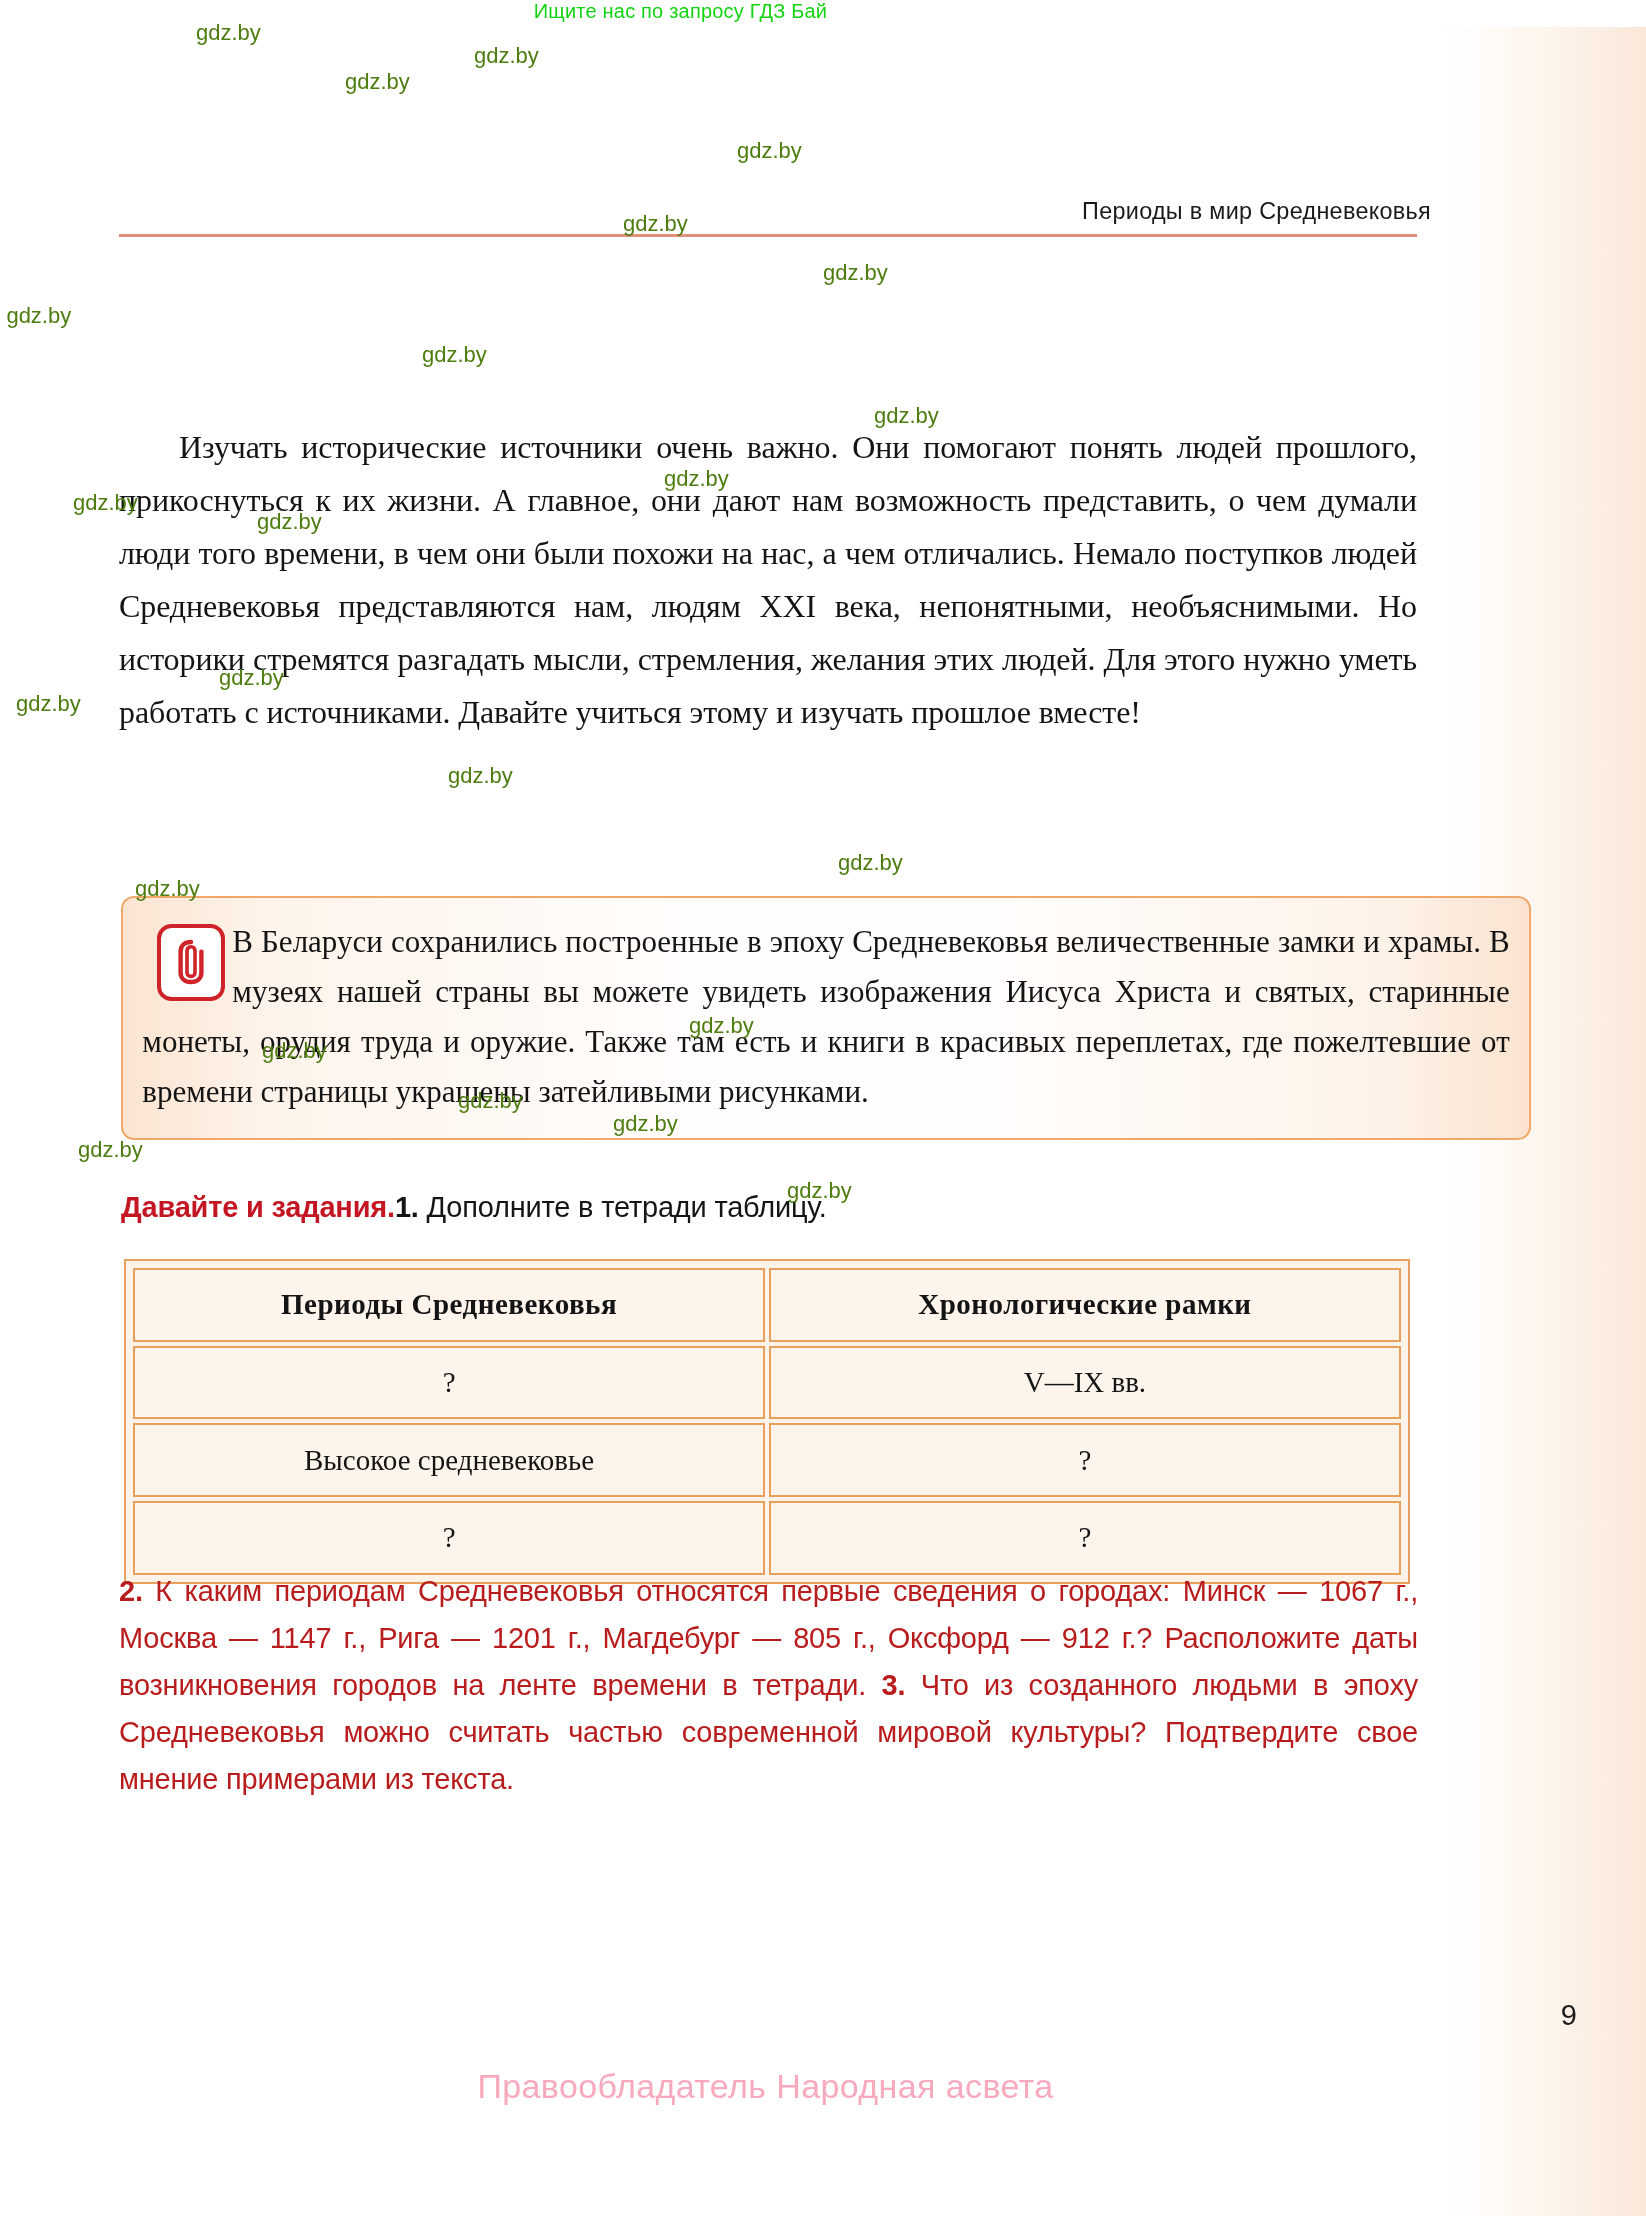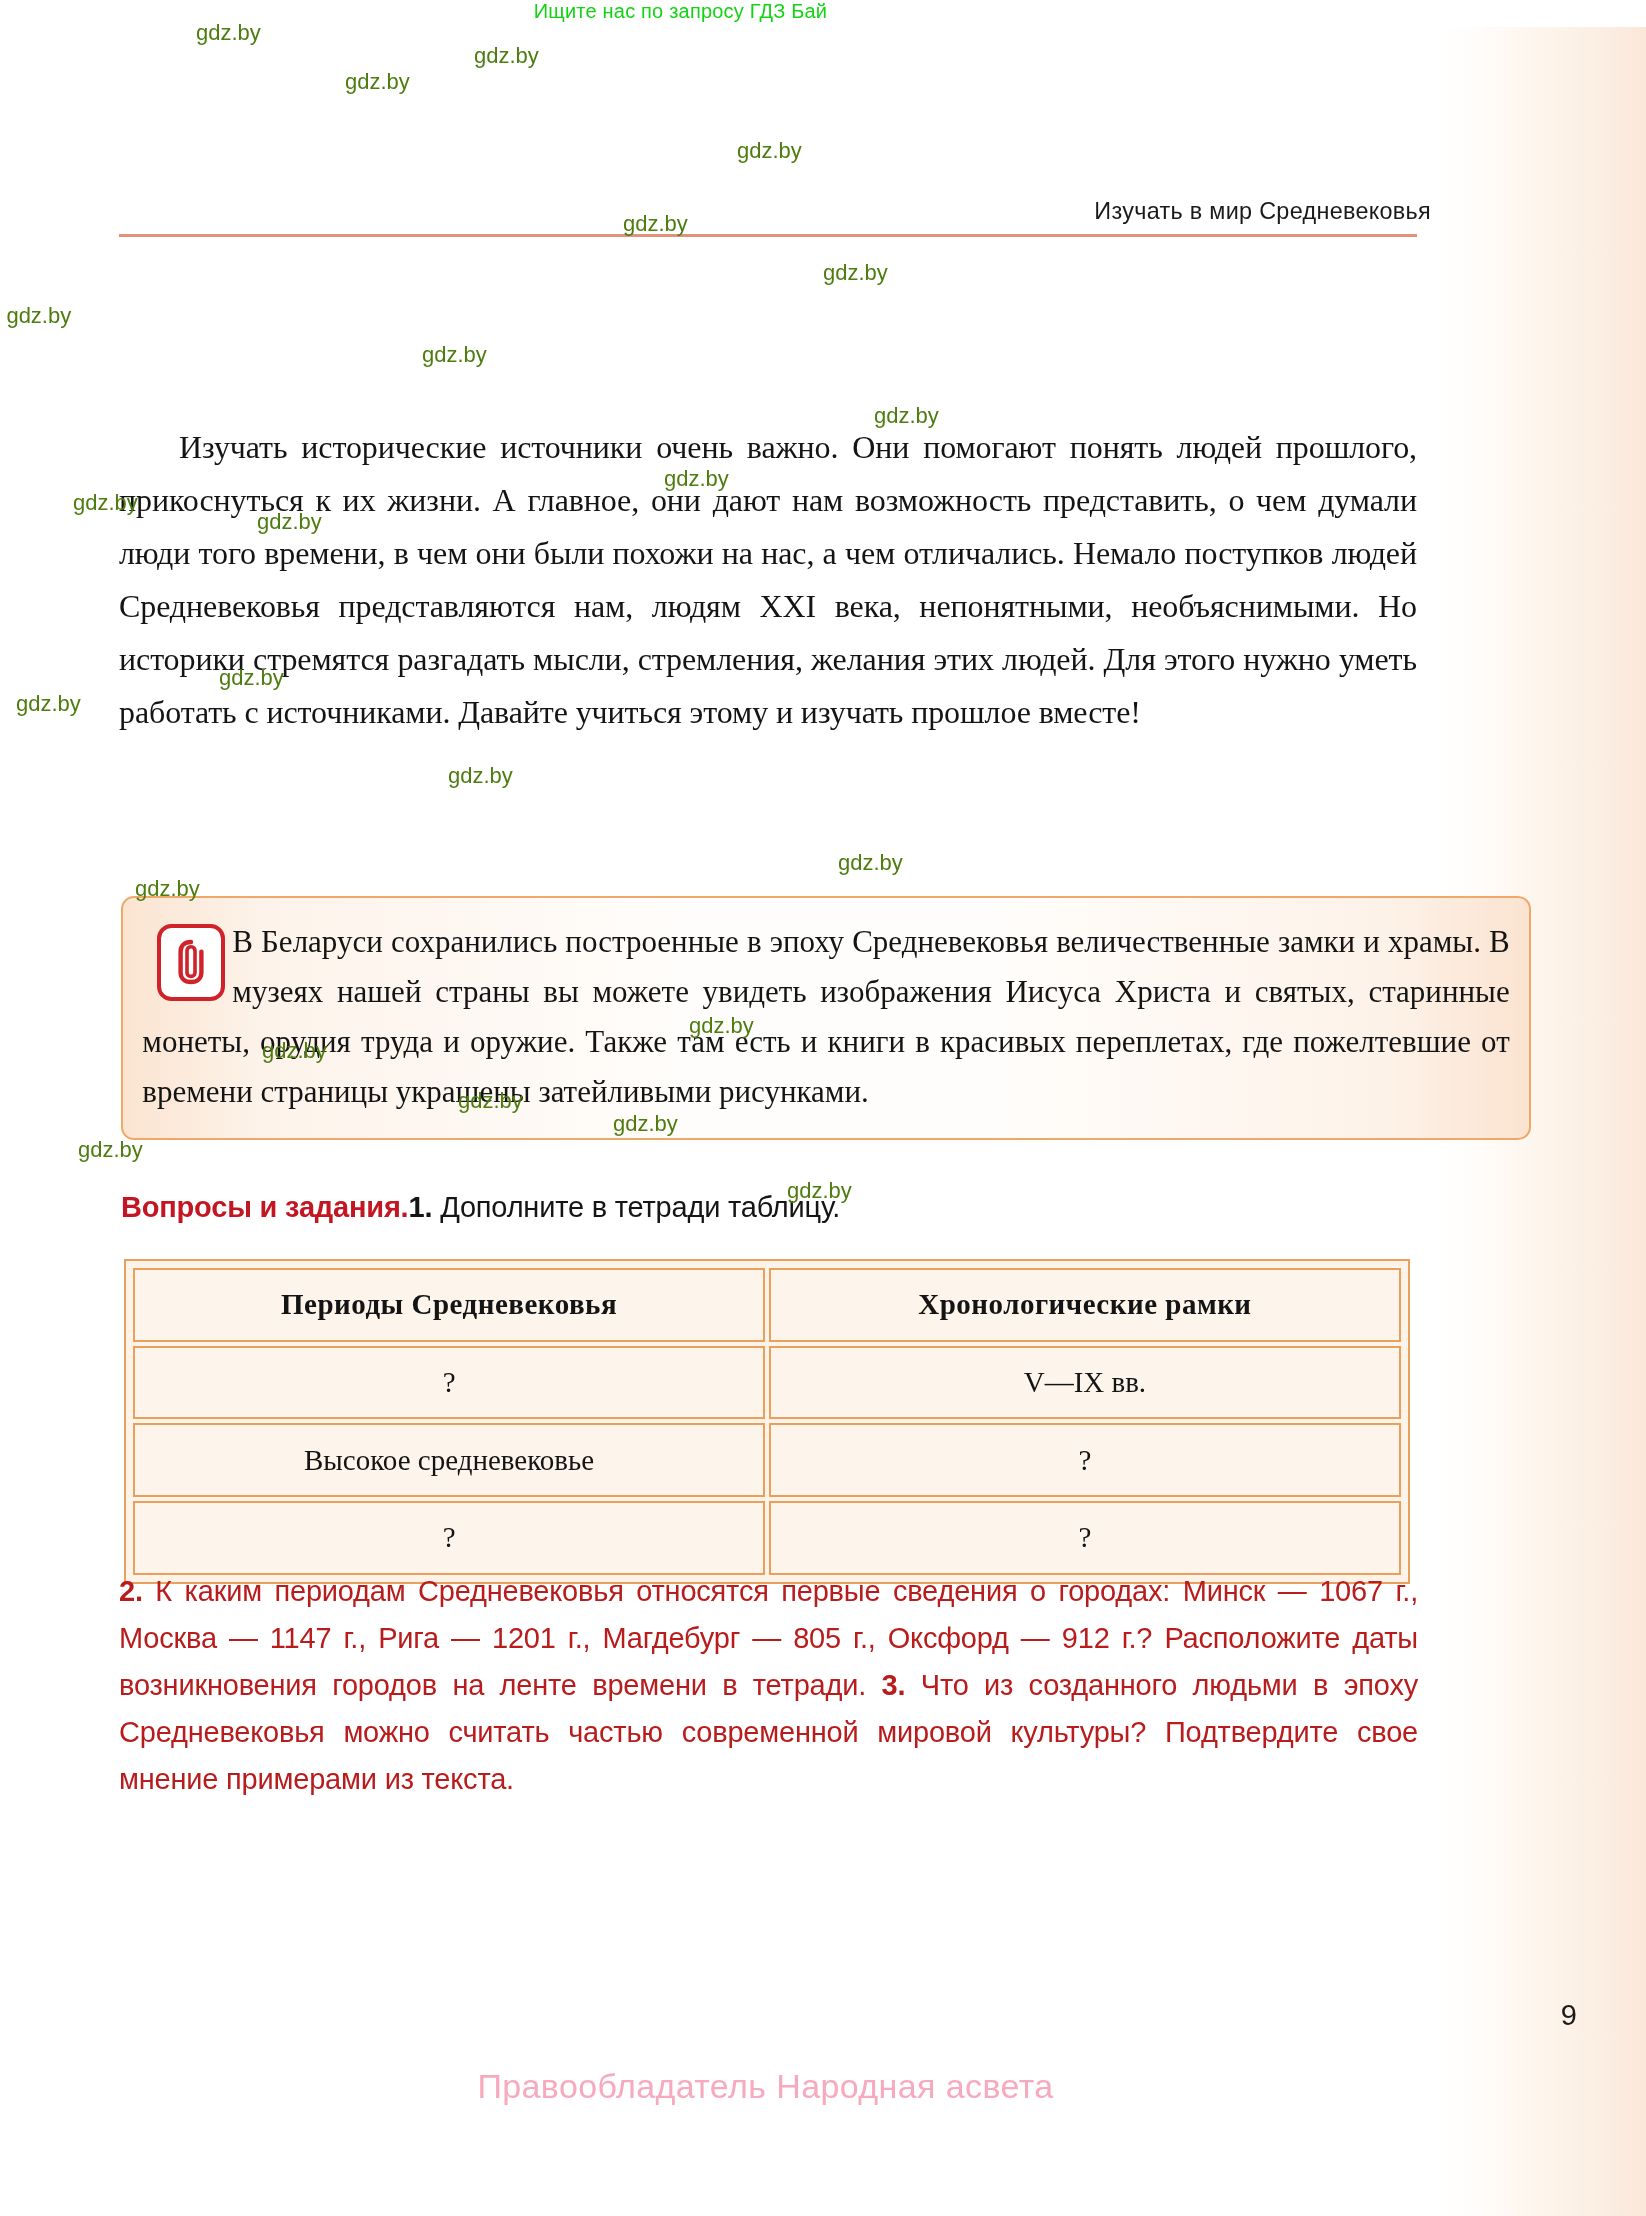--- a/index.html
+++ b/index.html
@@ -241,42 +241,42 @@
 </style>
 </head>
 <body>
 
 <div id="page">
 
   <div id="edge-gradient"></div>
 
   <div id="promo-banner">Ищите нас по запросу ГДЗ Бай</div>
 
-  <div id="running-header">Изучать в мир Средневековья</div>
+  <div id="running-header">Периоды в мир Средневековья</div>
   <div id="header-rule"></div>
 
 
   <div class="body-col" id="para-2">
     <p class="para">Изучать исторические источники очень важно. Они помогают понять людей прошлого, прикоснуться к их жизни. А главное, они дают нам возможность представить, о чем думали люди того времени, в чем они были похожи на нас, а чем отличались. Немало поступков людей Средневековья представляются нам, людям XXI века, непонятными, необъяснимыми. Но историки стремятся разгадать мысли, стремления, желания этих людей. Для этого нужно уметь работать с источниками. Давайте учиться этому и изучать прошлое вместе!</p>
   </div>
 
   <div id="callout">
     <div id="callout-inner">
       <div id="clip-badge">
         <svg width="32" height="50" viewBox="0 0 40 62" aria-hidden="true">
           <path d="M20 6 C12 6 7 11 7 18 L7 44 C7 51 12 56 20 56 C28 56 33 51 33 44 L33 18" fill="none" stroke="#cf2229" stroke-width="5.5" stroke-linecap="round"></path>
           <path d="M25 18 L25 44 C25 47 23 49 20 49 C17 49 15 47 15 44 L15 18 C15 14 17 12 20 12 C23 12 25 14 25 18 Z" fill="none" stroke="#cf2229" stroke-width="4.5" stroke-linecap="round"></path>
         </svg>
       </div>
       <p id="callout-text"><span class="clip-indent"></span><span>В Беларуси сохранились построенные в эпоху Средневековья величественные замки и храмы. В музеях нашей страны вы можете увидеть изображения Иисуса Христа и святых, старинные монеты, орудия труда и оружие. Также там есть и книги в красивых переплетах, где пожелтевшие от времени страницы украшены затейливыми рисунками.</span></p>
     </div>
   </div>
 
   <div id="questions-line">
-    <span id="questions-label">Вопросы и задания.</span><span class="qnum">1.</span><span> Дополните в тетради таблицу.</span>
+    <span id="questions-label">Давайте и задания.</span><span class="qnum">1.</span><span> Дополните в тетради таблицу.</span>
   </div>
 
   <div id="periods-table">
     <table>
       <thead>
         <tr>
           <th>Периоды Средневековья</th>
           <th>Хронологические рамки</th>
         </tr>
       </thead>

